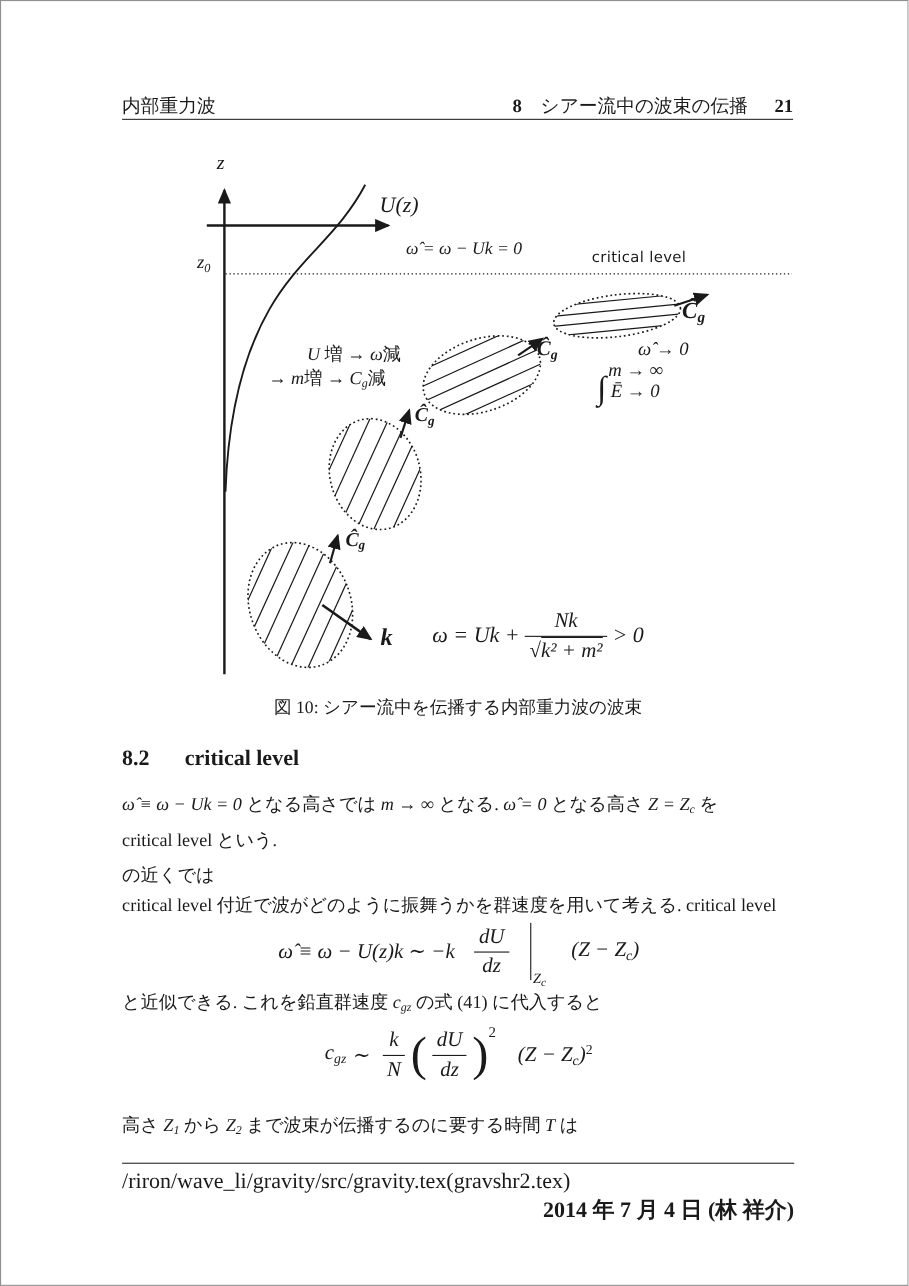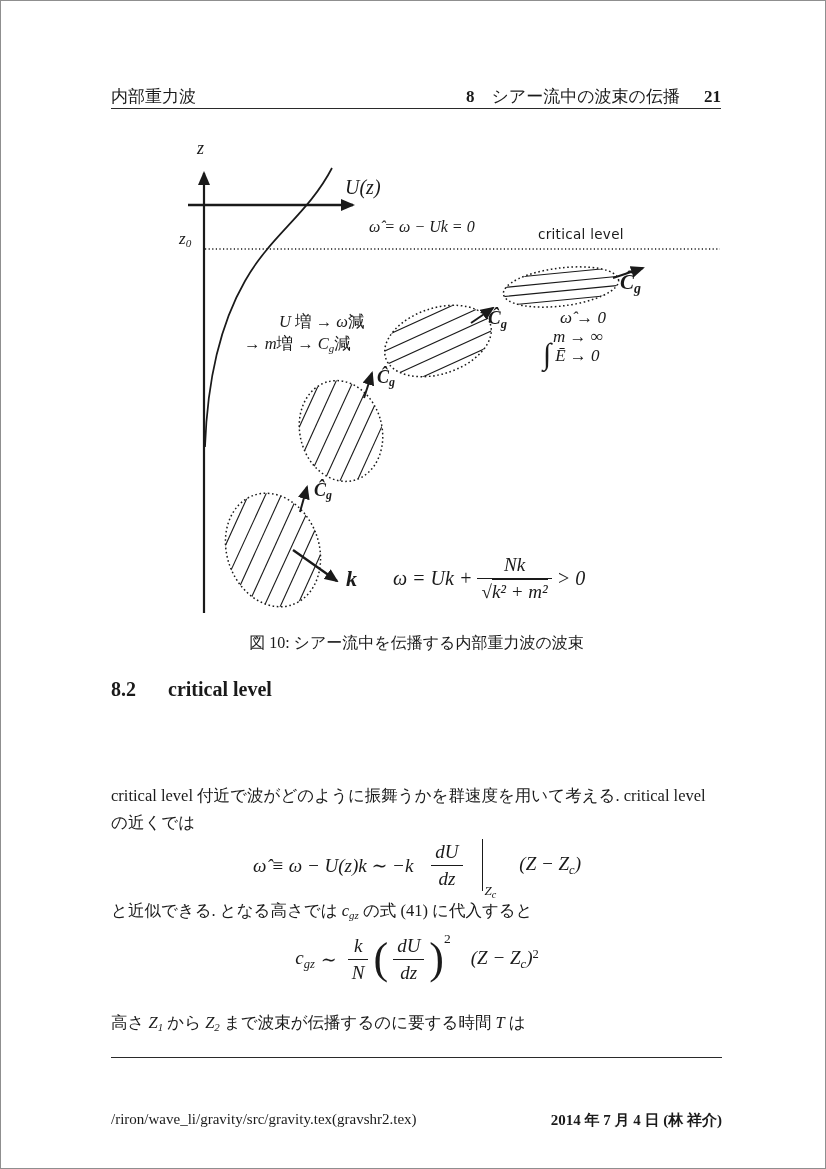--- a/index.html
+++ b/index.html
@@ -15,21 +15,21 @@
   .sub { font-size:0.66em; vertical-align:-0.28em; font-style:italic; }
   .sup { font-size:0.66em; vertical-align:0.5em; font-style:normal; }
   .subsub { font-size:0.78em; vertical-align:-0.25em; font-style:italic; }
 
   
   .header { left:110px; top:84px; width:610px; display:flex; align-items:baseline; font-size:17px; }
   .hgroup { margin-left:auto; display:flex; align-items:baseline; }
   .hnum { font-weight:bold; margin-right:17px; }
   .hpage { font-weight:bold; margin-left:24px; }
   .rule { height:1px; background:#2a2a2a; }
-  .footer { left:110px; top:1110px; width:611px; display:flex; font-size:15px; }
+  .footer { left:110px; top:1062px; width:611px; display:flex; font-size:20px;flex-direction:column; }
   .footer .fright { margin-left:auto;font-weight:bold; }
 
   
   .figsvg { position:absolute; left:0; top:0; width:826px; height:1169px; pointer-events:none; }
 
   
   .figtext { position:absolute; white-space:nowrap; }
   .sansmall { font-family:"DejaVu Sans","Liberation Sans",sans-serif; font-size:13.5px; letter-spacing:0.3px; }
   .cg { font-weight:bold; font-style:italic; }
   .intg { font-style:normal; font-size:30px; margin-right:4px; position:relative; top:-2px; }
@@ -153,21 +153,21 @@
   <span class="figtext m" style="left:196px; top:137px; font-size:18px;">z</span>
   <span class="figtext m" style="left:344px; top:175px; font-size:20px;">U(z)</span>
   <span class="figtext m" style="left:178px; top:228px; font-size:17px;"><span>z</span><sub class="sub up">0</sub></span>
 
   <span class="figtext m" style="left:368px; top:217px; font-size:16px;">ω̂ = ω − Uk = 0</span>
   <span class="figtext sansmall" style="left:537px; top:225px;">critical level</span>
 
   <span class="figtext" style="left:278px; top:310px; font-size:16.5px;"><span class="m">U</span><span> 増 → </span><span class="m">ω̂</span><span>減</span></span>
   <span class="figtext" style="left:243px; top:332px; font-size:16.5px;text-align:center;"><span>→ </span><span class="m">m</span><span>増 → </span><span class="m">C</span><sub class="sub">g</sub><span>減</span></span>
 
-  <span class="figtext m" style="left:559px; top:307px; font-size:17px;">ω̂ → 0</span>
+  <span class="figtext m" style="left:579px; top:307px; font-size:17px;">ω̂ → 0</span>
   <span class="figtext m" style="left:552px; top:326px; font-size:17px;">m → ∞</span>
   <span class="figtext intwrap" style="left:542px; top:338px;">
       <span class="intg">∫</span>
       <span class="m" style="font-size:17px;">Ē → 0</span>
     </span>
 
   <span class="figtext cg" style="left:313px; top:479px; font-size:18px;"><span>Ĉ</span><sub class="sub">g</sub></span>
   <span class="figtext cg" style="left:376px; top:366px; font-size:18px;"><span>Ĉ</span><sub class="sub">g</sub></span>
   <span class="figtext cg" style="left:487px; top:306px; font-size:19px;"><span>Ĉ</span><sub class="sub">g</sub></span>
   <span class="figtext cg" style="left:619px; top:269px; font-size:21px;"><span>Ĉ</span><sub class="sub">g</sub></span>
@@ -182,41 +182,45 @@
     <span>&gt; 0</span>
   </div>
 
   <div class="abs caption">図 10: シアー流中を伝播する内部重力波の波束</div>
 
   <div class="abs heading">
     <span>8.2</span>
     <span class="htitle">critical level</span>
   </div>
 
+  <div class="abs body" style="left:110px; top:716px;">
+    <div><span class="m">ω̂ ≡ ω − Uk = 0</span><span> となる高さでは </span><span class="m">m → ∞</span><span> となる. </span><span class="m">ω̂ = 0</span><span> となる高さ </span><span class="m">Z = Z</span><sub class="sub">c</sub><span> を</span></div>
+    <div>critical level という.</div>
+  </div>
 
   <div class="abs body" style="left:110px; top:781px;">
+    <div>の近くでは</div>
     <div>critical level 付近で波がどのように振舞うかを群速度を用いて考える. critical level</div>
-    <div>の近くでは</div>
   </div>
 
   <div class="abs eq" style="left:110px; top:836px; height:56px;gap:13px;">
     <span class="m">ω̂ ≡ ω − U(z)k ∼ −k</span>
     <span class="frac">
         <span class="fnum">dU</span>
         <span class="fden">dz</span>
       </span>
     <span class="eval">
         <span class="bar"></span>
         <span class="esub"><span>Z</span><sub class="subsub">c</sub></span>
       </span>
     <span class="m" style="margin-left:10px;"><span>(Z − Z</span><sub class="sub">c</sub><span>)</span></span>
   </div>
 
   <div class="abs body" style="left:110px; top:896px;">
-    <div><span>と近似できる. となる高さでは </span><span class="m">c</span><sub class="sub">gz</sub><span> の式 (41) に代入すると</span></div>
+    <div><span>と近似できる. これを鉛直群速度 </span><span class="m">c</span><sub class="sub">gz</sub><span> の式 (41) に代入すると</span></div>
   </div>
 
   <div class="abs eq" style="left:110px; top:928px; height:60px;">
     <span class="m"><span>c</span><sub class="sub">gz</sub></span>
     <span class="m" style="margin:0 6px;">∼</span>
     <span class="frac">
         <span class="fnum">k</span>
         <span class="fden">N</span>
       </span>
     <span class="bigp">(</span>

